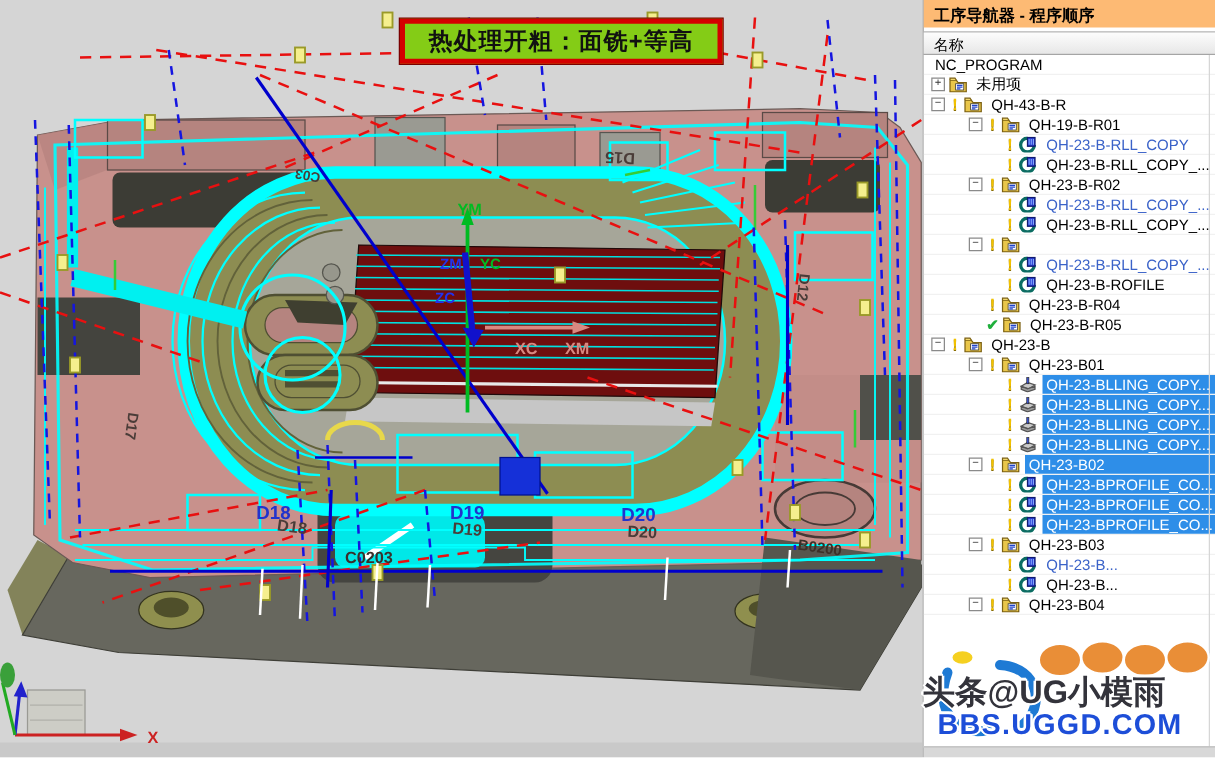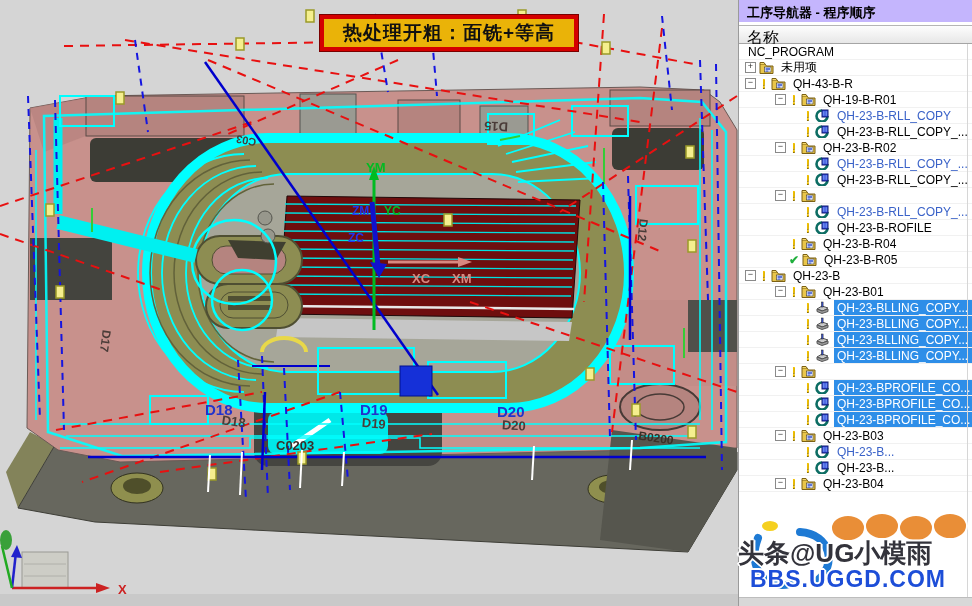--- a/index.html
+++ b/index.html
@@ -1,30 +1,30 @@
 <!DOCTYPE html>
 <html><head>
 <meta charset="utf-8">
 <style>
   html,body{margin:0;padding:0;background:#fff;}
   .stage{position:relative;width:972px;height:606px;overflow:hidden;
          font-family:"Liberation Sans",sans-serif;background:#fff;}
   
   .viewport{position:absolute;left:0;top:0;width:738px;height:606px;background:#d5d5d5;}
-  .banner{position:absolute;left:320px;top:15px;width:250px;height:28px;background:#eab308;
+  .banner{position:absolute;left:320px;top:15px;width:250px;height:28px;background:#84cc16;
           border:4px solid #d40000;box-shadow:0 0 0 1px #7a0000;display:flex;align-items:center;
           justify-content:center;font-size:19px;font-weight:bold;color:#111;letter-spacing:1px;white-space:nowrap;}
   
   .panel{position:absolute;left:738px;top:0;width:234px;height:606px;background:#ffffff;
          border-left:1px solid #9a9a9a;}
-  .ptitle{height:22px;background:#c4b5fd;font-weight:bold;font-size:13px;color:#000;
+  .ptitle{height:22px;background:#fdba74;font-weight:bold;font-size:13px;color:#000;
           padding:4px 0 0 8px;box-sizing:border-box;}
   .phead{position:absolute;left:0;top:25px;right:0;height:19px;box-sizing:border-box;
          background:linear-gradient(#fdfdfd,#e7e7e7);border-top:1px solid #b5b5b5;
-         border-bottom:1px solid #a5a5a5;font-size:16px;color:#000;padding:2px 0 0 8px;}
+         border-bottom:1px solid #a5a5a5;font-size:12px;color:#000;padding:2px 0 0 8px;}
   .tree{position:absolute;left:0;top:44px;right:0;height:554px;overflow:hidden;background:#fff;}
   .colline{position:absolute;right:5px;top:44px;width:1px;height:554px;background:#d6d6d6;}
   .trow{height:16px;display:flex;align-items:center;font-size:12px;color:#000;
         border-bottom:1px solid #f1f1f1;white-space:nowrap;box-sizing:border-box;}
   .exp{width:9px;height:9px;border:1px solid #8a8a8a;background:#fff;font-size:9px;line-height:7px;
        text-align:center;margin-right:3px;flex:none;color:#333;}
   .expph{width:14px;flex:none;}
   .excl{width:10px;flex:none;color:#f2c200;font-weight:900;font-size:13px;
         text-shadow:0 1px 0 #8a6d00;margin-right:2px;text-align:center;}
   .chk{width:12px;flex:none;color:#1faf3c;font-weight:900;font-size:12px;margin-right:1px;}
@@ -521,20 +521,21 @@
           <span class="exp">−</span>
           <span class="excl">!</span>
           <span class="ticon">
             <svg width="15" height="13" viewBox="0 0 15 13">
               <path d="M1 3h5l1.5 2H14v7.5H1z" fill="#e9c64b" stroke="#7c6114"></path>
               <path d="M1 3V1.5h4l1 1.5" fill="#f3d96e" stroke="#7c6114"></path>
               <rect x="5.5" y="6" width="6.5" height="5" fill="#fff" stroke="#333" stroke-width="0.6"></rect>
               <path d="M6.5 7.3h4.5M6.5 8.7h4.5M6.5 10.1h2.8" stroke="#2244cc" stroke-width="0.9" fill="none"></path>
             </svg>
           </span>
+          <span class="lbl">QH-23-B02</span>
         </div>
         <div class="trow sel" style="padding-left: 64px;">
           <span class="excl">!</span>
           <span class="ticon">
             <svg width="15" height="13" viewBox="0 0 15 13">
               <path d="M7 1.5a5.5 5.5 0 1 0 5.5 5.5" fill="none" stroke="#0c6d63" stroke-width="2.6"></path>
               <rect x="7" y="1" width="6" height="7" fill="#2a3fd4" stroke="#101b70"></rect>
               <path d="M8.3 2.2v4.6M10 2.2v4.6M11.7 2.2v4.6" stroke="#8fb4ff" stroke-width="0.8" fill="none"></path>
             </svg>
           </span>

